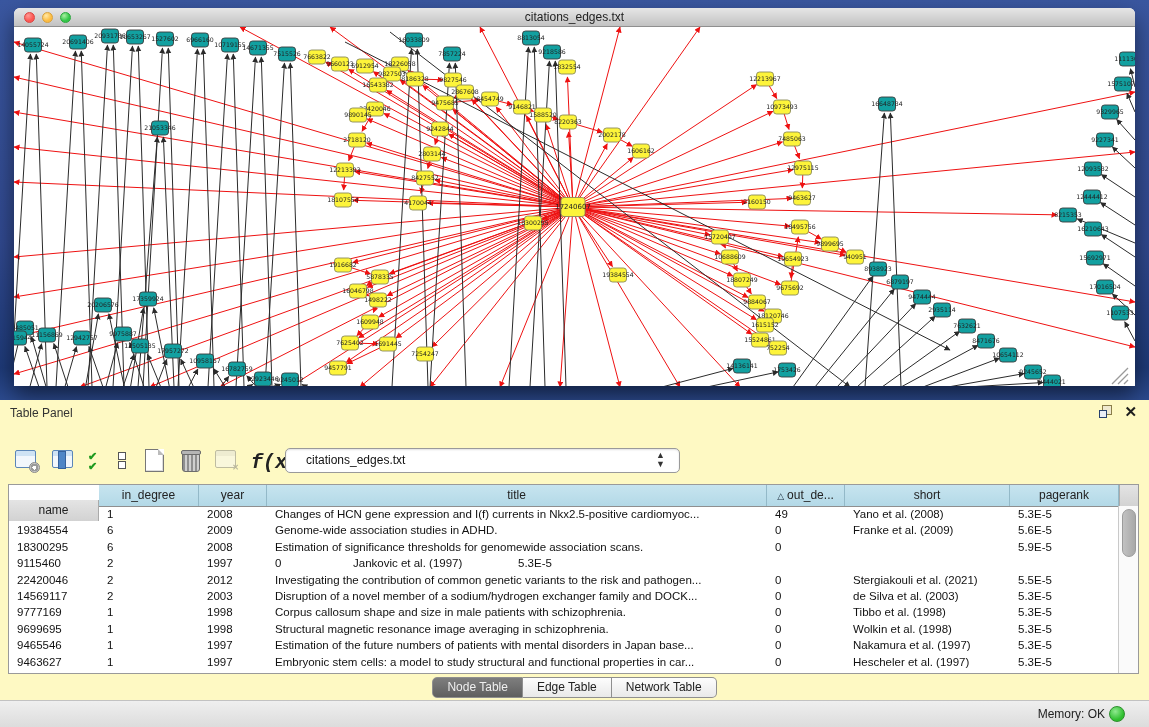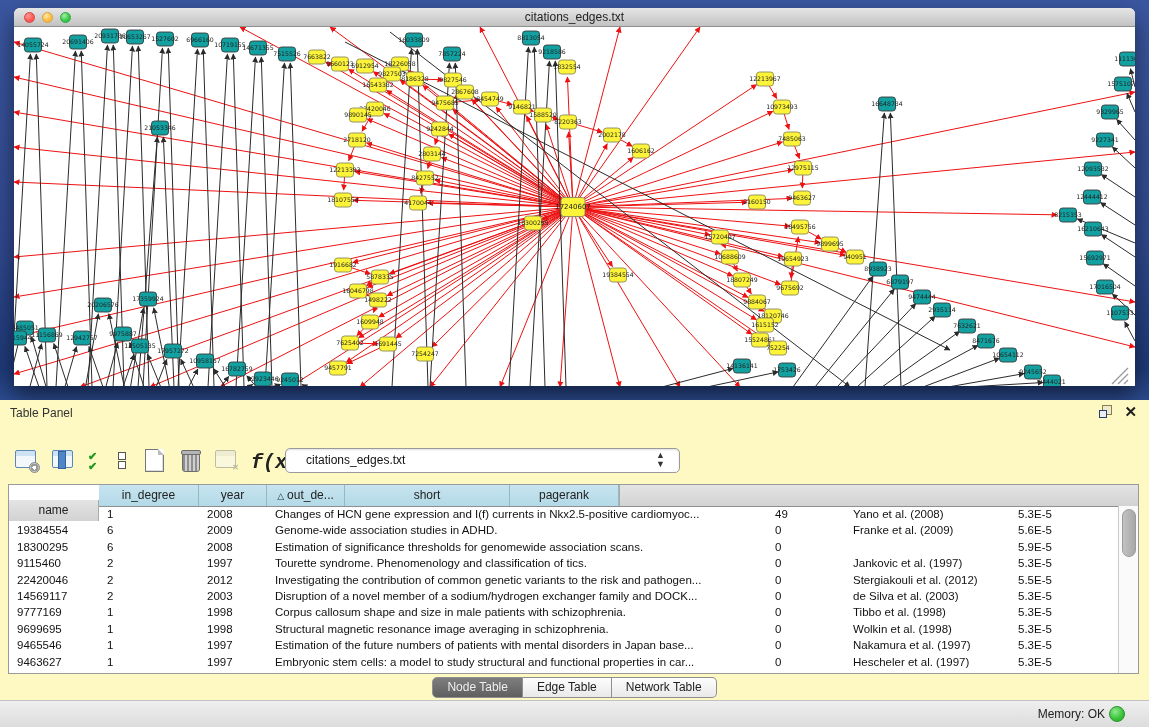--- a/index.html
+++ b/index.html
@@ -803,20 +803,21 @@
   <div class="dropdown">
     <span class="val">citations_edges.txt</span>
     <span class="ud">▲<br>▼</span>
   </div>
 
   <div class="grid">
     <div class="hdr" id="hdr-row">
         <div class="hcell gray" style="width: 90px;"><span>name</span></div>
         <div class="hcell" style="width: 100px;"><span>in_degree</span></div>
         <div class="hcell" style="width: 68px;"><span>year</span></div>
+        <div class="hcell" style="width: 500px;"><span>title</span></div>
         <div class="hcell" style="width: 78px;"><span class="tri">△</span><span>out_de...</span></div>
         <div class="hcell" style="width: 165px;"><span>short</span></div>
         <div class="hcell" style="width: 109px;"><span>pagerank</span></div>
         <div class="hcorner"></div>
       </div>
     <div class="rows" id="body-rows">
         <div class="trow">
           <div class="tcell" style="width: 90px; margin-top: 23px;">18724007</div>
           <div class="tcell" style="width: 100px;">1</div>
           <div class="tcell" style="width: 68px;">2008</div>
@@ -840,32 +841,31 @@
           <div class="tcell" style="width: 68px;">2008</div>
           <div class="tcell" style="width: 500px;">Estimation of significance thresholds for genomewide association scans.</div>
           <div class="tcell" style="width: 78px;">0</div>
           <div class="tcell" style="width: 165px; margin-top: 31px;">Dudbridge et al. (2008)</div>
           <div class="tcell" style="width: 109px;">5.9E-5</div>
         </div>
         <div class="trow">
           <div class="tcell" style="width: 90px;">9115460</div>
           <div class="tcell" style="width: 100px;">2</div>
           <div class="tcell" style="width: 68px;">1997</div>
-          <div class="tcell" style="width: 500px;">Tourette syndrome. Phenomenology and classification of tics.</div>
           <div class="tcell" style="width: 78px;">0</div>
           <div class="tcell" style="width: 165px;">Jankovic et al. (1997)</div>
           <div class="tcell" style="width: 109px;">5.3E-5</div>
         </div>
         <div class="trow">
           <div class="tcell" style="width: 90px;">22420046</div>
           <div class="tcell" style="width: 100px;">2</div>
           <div class="tcell" style="width: 68px;">2012</div>
           <div class="tcell" style="width: 500px;">Investigating the contribution of common genetic variants to the risk and pathogen...</div>
           <div class="tcell" style="width: 78px;">0</div>
-          <div class="tcell" style="width: 165px;">Stergiakouli et al. (2012)</div>
+          <div class="tcell" style="width: 165px;">Stergiakouli et al. (2021)</div>
           <div class="tcell" style="width: 109px;">5.5E-5</div>
         </div>
         <div class="trow">
           <div class="tcell" style="width: 90px;">14569117</div>
           <div class="tcell" style="width: 100px;">2</div>
           <div class="tcell" style="width: 68px;">2003</div>
           <div class="tcell" style="width: 500px;">Disruption of a novel member of a sodium/hydrogen exchanger family and DOCK...</div>
           <div class="tcell" style="width: 78px;">0</div>
           <div class="tcell" style="width: 165px;">de Silva et al. (2003)</div>
           <div class="tcell" style="width: 109px;">5.3E-5</div>

